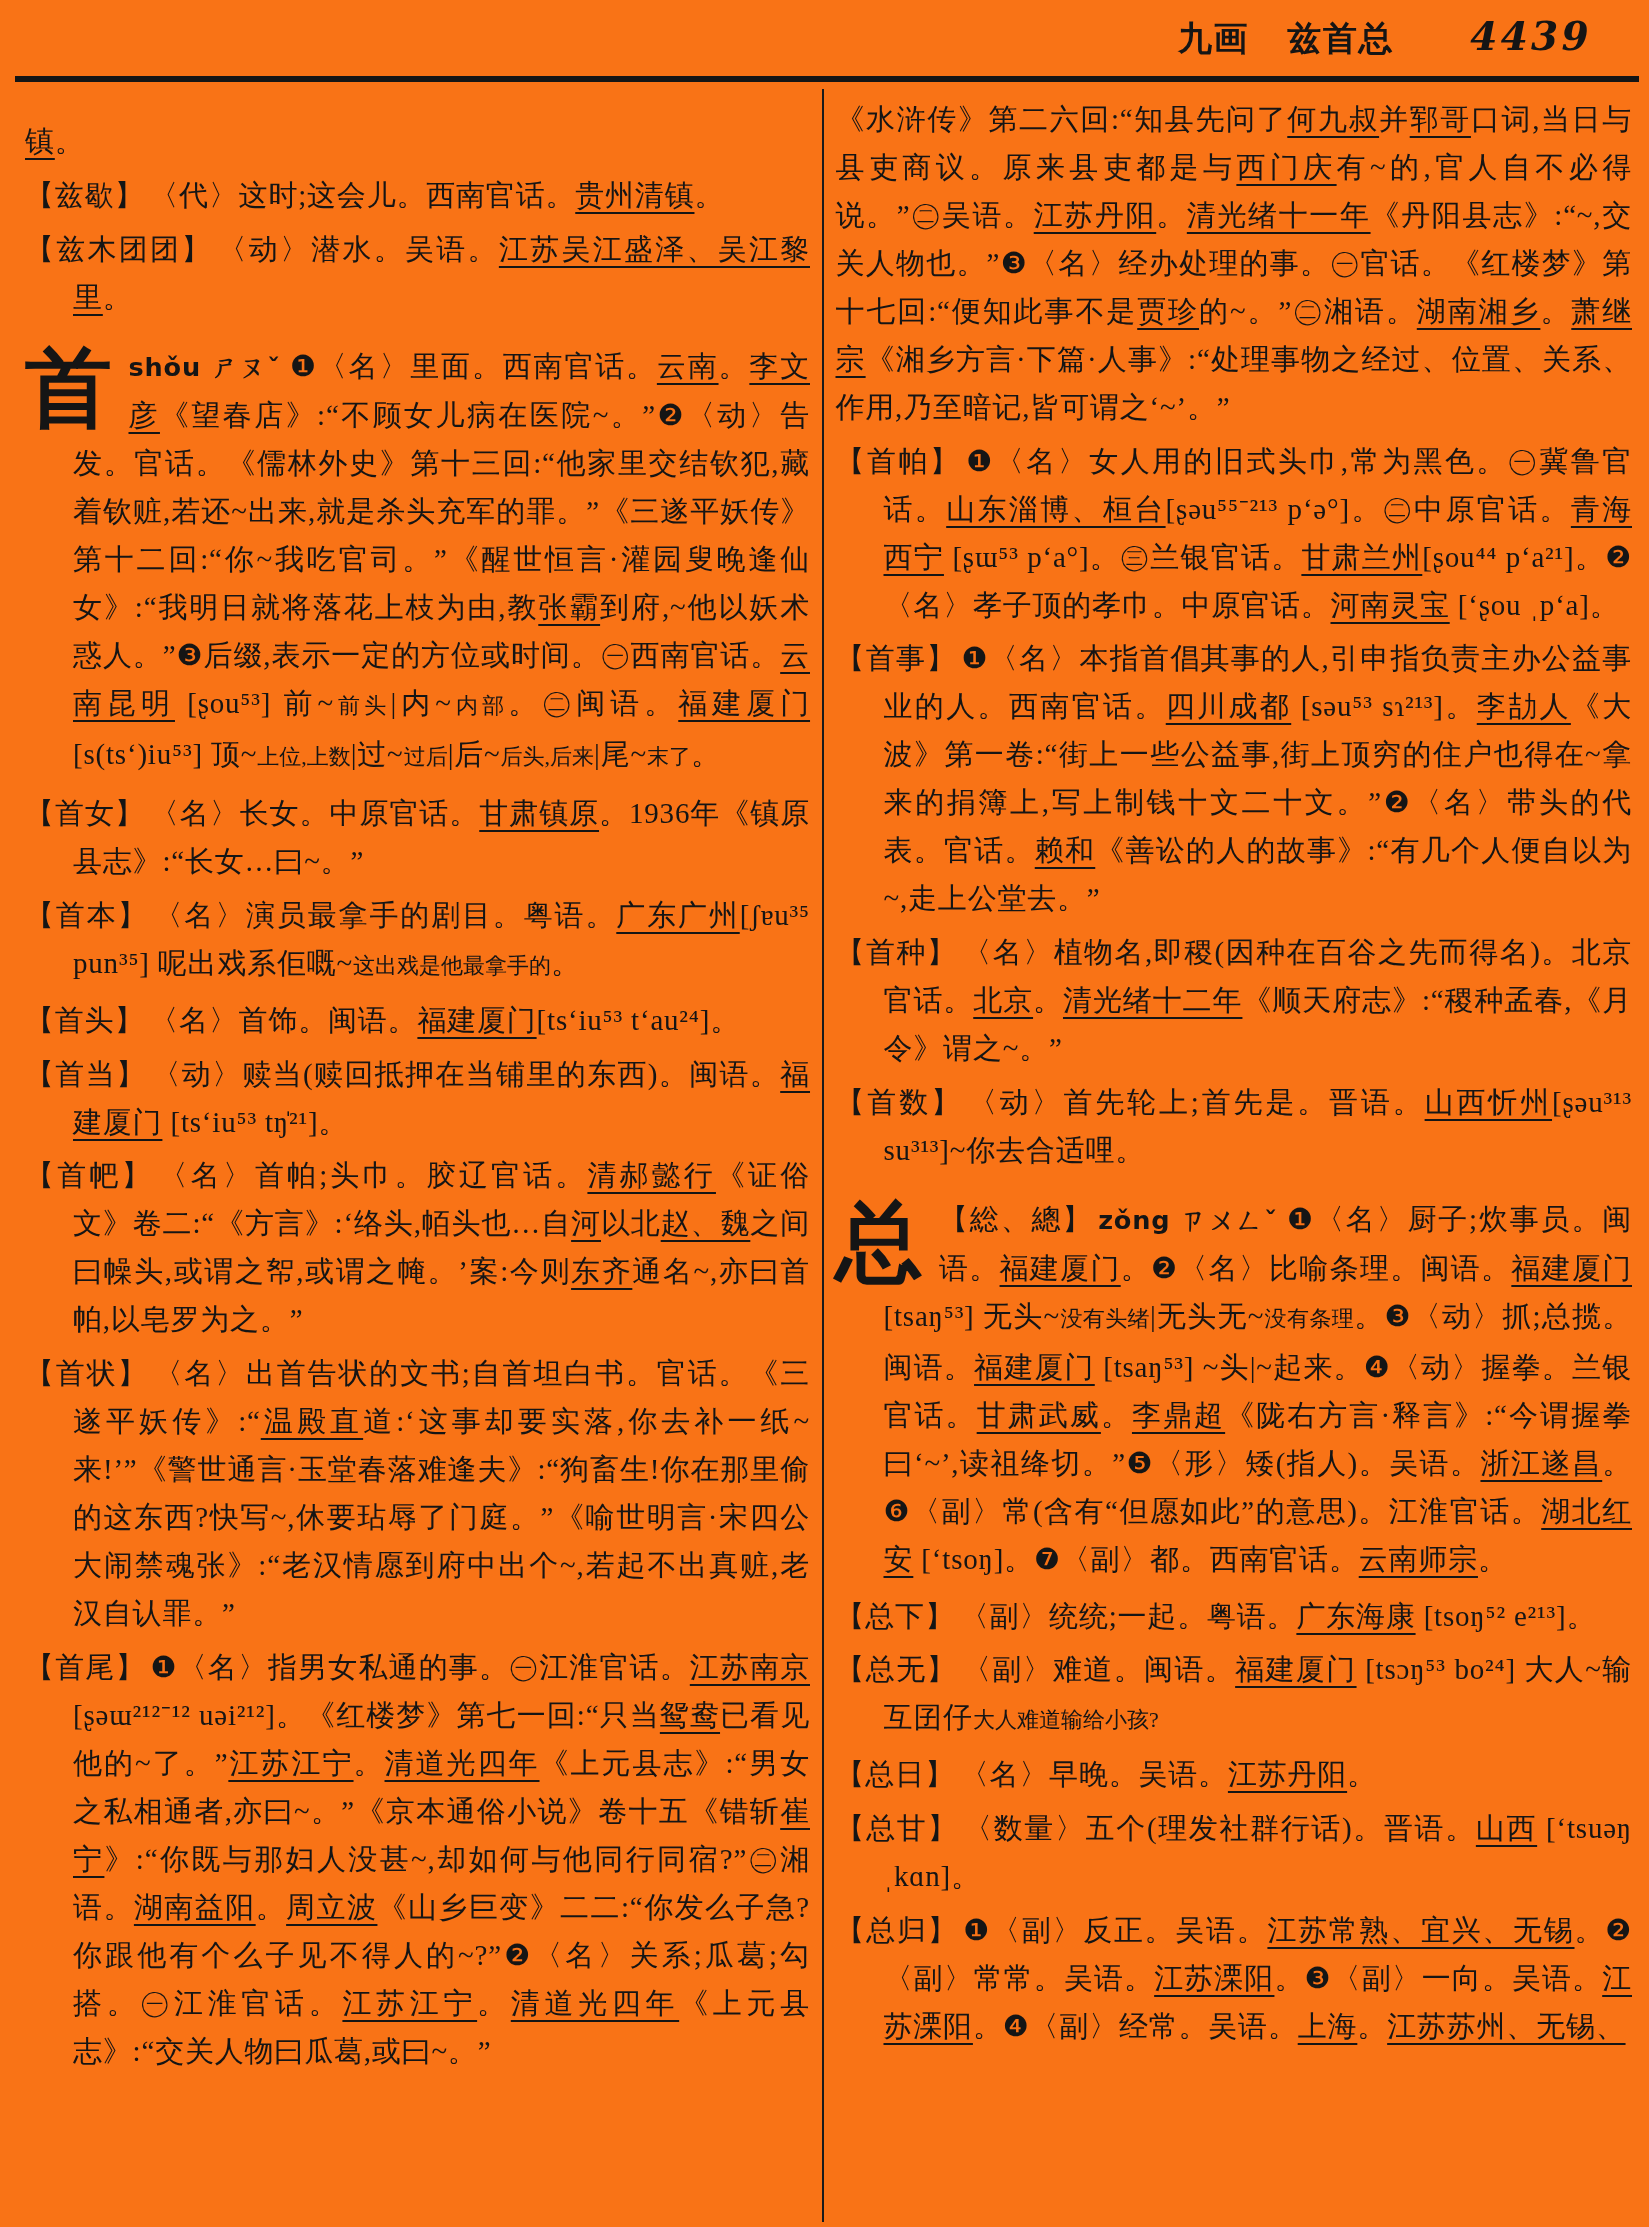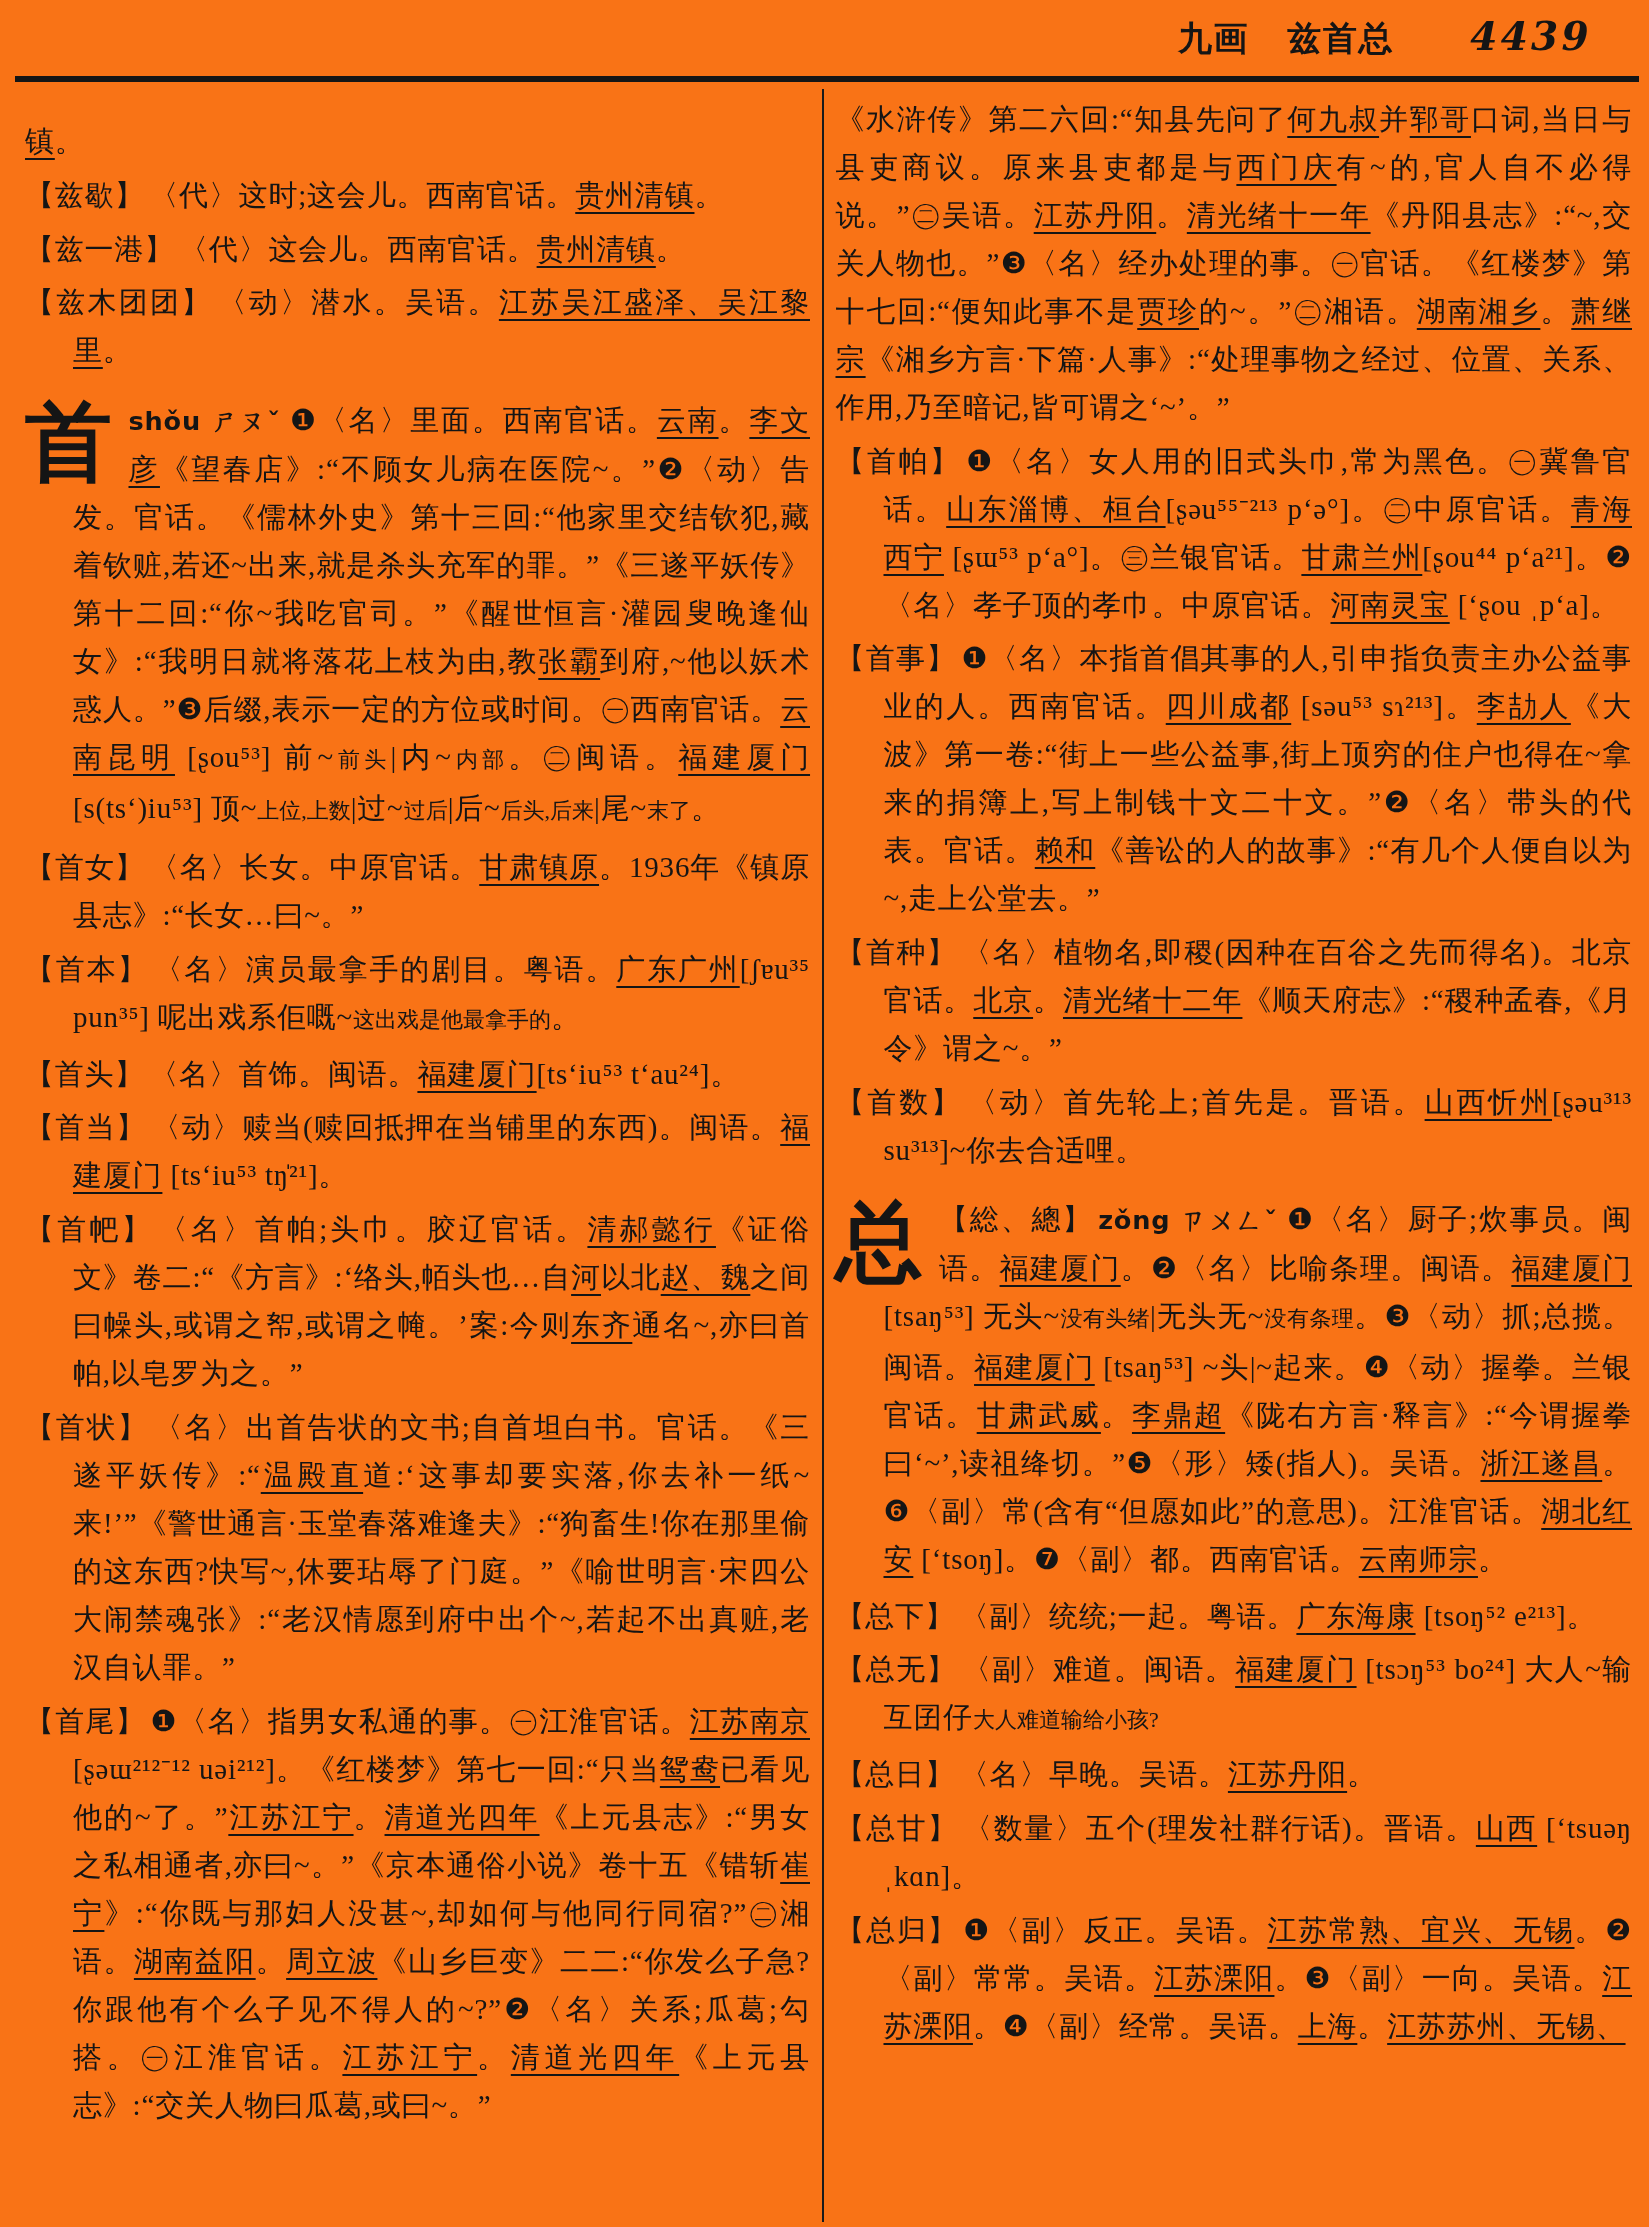--- a/index.html
+++ b/index.html
@@ -37,21 +37,20 @@
   <div class="hdr">
     <span class="sect">九画</span>
     <span class="hw">兹首总</span>
     <span class="pageno">4439</span>
   </div>
   <div class="rule"></div>
   <div class="cols">
     <div class="col col-left" id="col-left">
         <p class="entry cont"><span class="u">镇</span><span>。</span></p>
         <p class="entry"><span class="head">【兹歇】</span><span>〈代〉这时;这会儿。西南官话。</span><span class="u">贵州清镇</span><span>。</span></p>
-        <p class="entry"><span class="head">【兹一港】</span><span>〈代〉这会儿。西南官话。</span><span class="u">贵州清镇</span><span>。</span></p>
         <p class="entry"><span class="head">【兹木团团】</span><span>〈动〉潜水。吴语。</span><span class="u">江苏吴江盛泽、吴江黎里</span><span>。</span></p>
         <p class="entry big"><span class="bigchar">首</span><span class="pinyin">shǒu ㄕㄡˇ</span><span>❶〈名〉里面。西南官话。</span><span class="u">云南</span><span>。</span><span class="u">李文彦</span><span>《望春店》:“不顾女儿病在医院~。”❷〈动〉告发。官话。《儒林外史》第十三回:“他家里交结钦犯,藏着钦赃,若还~出来,就是杀头充军的罪。”《三遂平妖传》第十二回:“你~我吃官司。”《醒世恒言·灌园叟晚逢仙女》:“我明日就将落花上枝为由,教</span><span class="u">张霸</span><span>到府,~他以妖术惑人。”❸后缀,表示一定的方位或时间。㊀西南官话。</span><span class="u">云南昆明</span><span> [ʂou⁵³] 前~</span><span class="sm">前头</span><span>|内~</span><span class="sm">内部</span><span>。㊁闽语。</span><span class="u">福建厦门</span><span> [s(tsʻ)iu⁵³] 顶~</span><span class="sm">上位,上数</span><span>|过~</span><span class="sm">过后</span><span>|后~</span><span class="sm">后头,后来</span><span>|尾~</span><span class="sm">末了</span><span>。</span></p>
         <p class="entry"><span class="head">【首女】</span><span>〈名〉长女。中原官话。</span><span class="u">甘肃镇原</span><span>。1936年《镇原县志》:“长女…曰~。”</span></p>
         <p class="entry"><span class="head">【首本】</span><span>〈名〉演员最拿手的剧目。粤语。</span><span class="u">广东广州</span><span>[ʃɐu³⁵ pun³⁵] 呢出戏系佢嘅~</span><span class="sm">这出戏是他最拿手的</span><span>。</span></p>
         <p class="entry"><span class="head">【首头】</span><span>〈名〉首饰。闽语。</span><span class="u">福建厦门</span><span>[tsʻiu⁵³ tʻau²⁴]。</span></p>
         <p class="entry"><span class="head">【首当】</span><span>〈动〉赎当(赎回抵押在当铺里的东西)。闽语。</span><span class="u">福建厦门</span><span> [tsʻiu⁵³ tŋ̍²¹]。</span></p>
         <p class="entry"><span class="head">【首帊】</span><span>〈名〉首帕;头巾。胶辽官话。</span><span class="u">清郝懿行</span><span>《证俗文》卷二:“《方言》:‘络头,帞头也…自</span><span class="u">河</span><span>以北</span><span class="u">赵、魏</span><span>之间曰幧头,或谓之帤,或谓之㡋。’案:今则</span><span class="u">东齐</span><span>通名~,亦曰首帕,以皂罗为之。”</span></p>
         <p class="entry"><span class="head">【首状】</span><span>〈名〉出首告状的文书;自首坦白书。官话。《三遂平妖传》:“</span><span class="u">温殿直</span><span>道:‘这事却要实落,你去补一纸~来!’”《警世通言·玉堂春落难逢夫》:“狗畜生!你在那里偷的这东西?快写~,休要玷辱了门庭。”《喻世明言·宋四公大闹禁魂张》:“老汉情愿到府中出个~,若起不出真赃,老汉自认罪。”</span></p>
         <p class="entry"><span class="head">【首尾】</span><span>❶〈名〉指男女私通的事。㊀江淮官话。</span><span class="u">江苏南京</span><span> [ʂəɯ²¹²⁻¹² uəi²¹²]。《红楼梦》第七一回:“只当</span><span class="u">鸳鸯</span><span>已看见他的~了。”</span><span class="u">江苏江宁</span><span>。</span><span class="u">清道光四年</span><span>《上元县志》:“男女之私相通者,亦曰~。”《京本通俗小说》卷十五《错斩</span><span class="u">崔宁</span><span>》:“你既与那妇人没甚~,却如何与他同行同宿?”㊁湘语。</span><span class="u">湖南益阳</span><span>。</span><span class="u">周立波</span><span>《山乡巨变》二二:“你发么子急?你跟他有个么子见不得人的~?”❷〈名〉关系;瓜葛;勾搭。㊀江淮官话。</span><span class="u">江苏江宁</span><span>。</span><span class="u">清道光四年</span><span>《上元县志》:“交关人物曰瓜葛,或曰~。”</span></p>
       </div>

